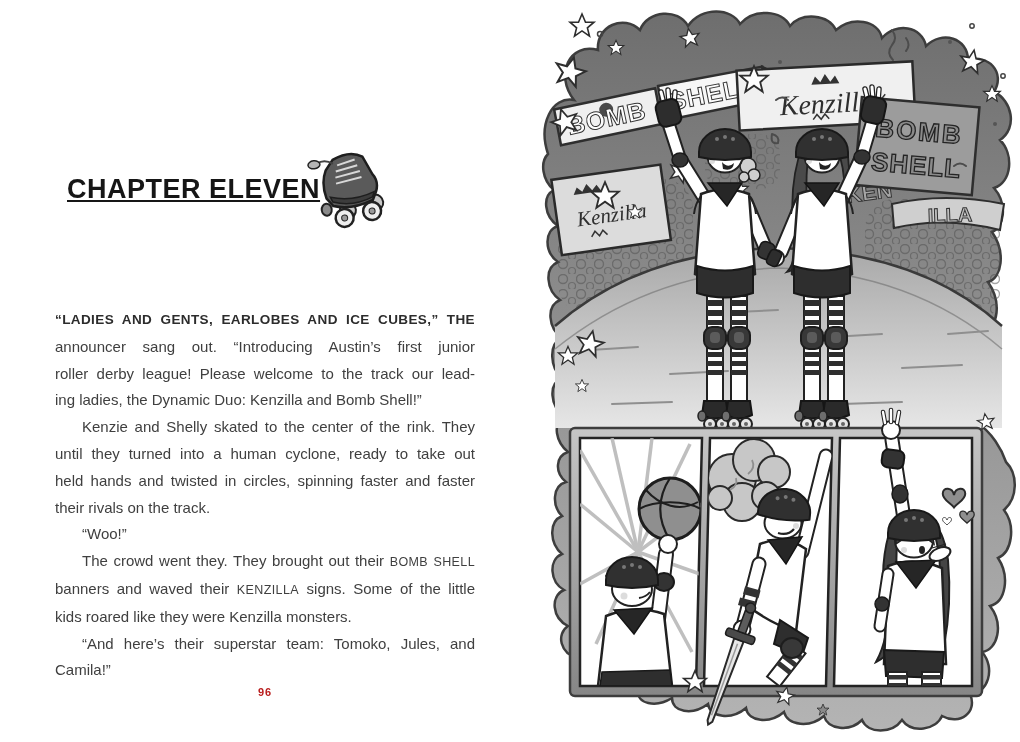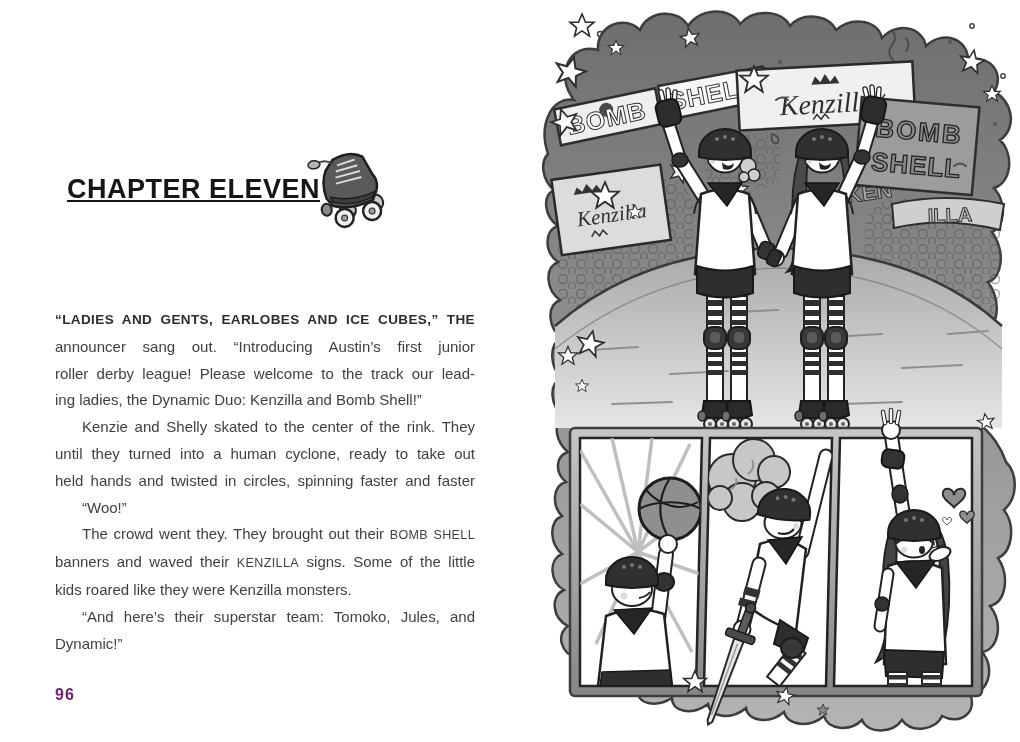--- a/index.html
+++ b/index.html
@@ -9,22 +9,22 @@
   #chapter-title{position:absolute;left:67px;top:174px;font-size:27px;font-weight:900;
         letter-spacing:.5px;color:#161616;text-decoration:underline;}
   #skate-wrap{position:absolute;left:302px;top:150px;width:100px;height:84px;}
   #body-text{position:absolute;left:55px;top:306px;width:420px;color:#3f3f3f;
         font-size:15px;}
   .line{line-height:26.8px;min-height:26.8px;}
   .just{text-align:justify;text-align-last:justify;}
   .indent .line:first-child{text-indent:27px;}
   .caps{font-weight:700;font-size:13.5px;letter-spacing:.4px;color:#2c2c2c;}
   .sc{font-size:12.5px;letter-spacing:.4px;margin-top:47px;}
-  #page-number{position:absolute;left:55px;top:686px;width:420px;
-        font-size:16px;font-weight:700;color:#701a75;letter-spacing:1px;}
+  #page-number{position:absolute;left:55px;top:686px;width:420px;text-align:center;
+        font-size:11px;font-weight:700;color:#b91c1c;letter-spacing:1px;}
   
   #illustration{position:absolute;left:540px;top:4px;width:478px;height:735px;}
   svg text{user-select:none;}
 </style>
 </head>
 <body>
 <div id="page">
 
   <div id="chapter-title">CHAPTER ELEVEN</div>
 
@@ -57,32 +57,33 @@
       <div class="para">
         <div class="line just"><span class="caps">“LADIES AND GENTS, EARLOBES AND ICE CUBES,” THE</span></div>
         <div class="line just"><span>announcer sang out. “Introducing Austin’s first junior</span></div>
         <div class="line just"><span>roller derby league! Please welcome to the track our lead-</span></div>
         <div class="line"><span>ing ladies, the Dynamic Duo: Kenzilla and Bomb Shell!”</span></div>
       </div>
       <div class="para indent">
         <div class="line just"><span>Kenzie and Shelly skated to the center of the rink. They</span></div>
         <div class="line just"><span>until they turned into a human cyclone, ready to take out</span></div>
         <div class="line just"><span>held hands and twisted in circles, spinning faster and faster</span></div>
+        <div class="line"><span>their rivals on the track.</span></div>
       </div>
       <div class="para indent">
         <div class="line"><span>“Woo!”</span></div>
       </div>
       <div class="para indent">
         <div class="line just"><span>The crowd went they. They brought out their </span><span class="sc">BOMB SHELL</span></div>
         <div class="line just"><span>banners and waved their </span><span class="sc">KENZILLA</span><span> signs. Some of the little</span></div>
         <div class="line"><span>kids roared like they were Kenzilla monsters.</span></div>
       </div>
       <div class="para indent">
         <div class="line just"><span>“And here’s their superstar team: Tomoko, Jules, and</span></div>
-        <div class="line"><span>Dynamic!”</span></div>
+        <div class="line"><span>Camila!”</span></div>
       </div>
     </div>
 
   <div id="page-number">96</div>
 
   <div id="illustration">
   <svg width="478" height="735" viewBox="0 0 478 735">
     <defs>
       <linearGradient id="blobGrad" x1="0" y1="0" x2="0" y2="1">
         <stop offset="0" stop-color="#6e6e6e"></stop>

